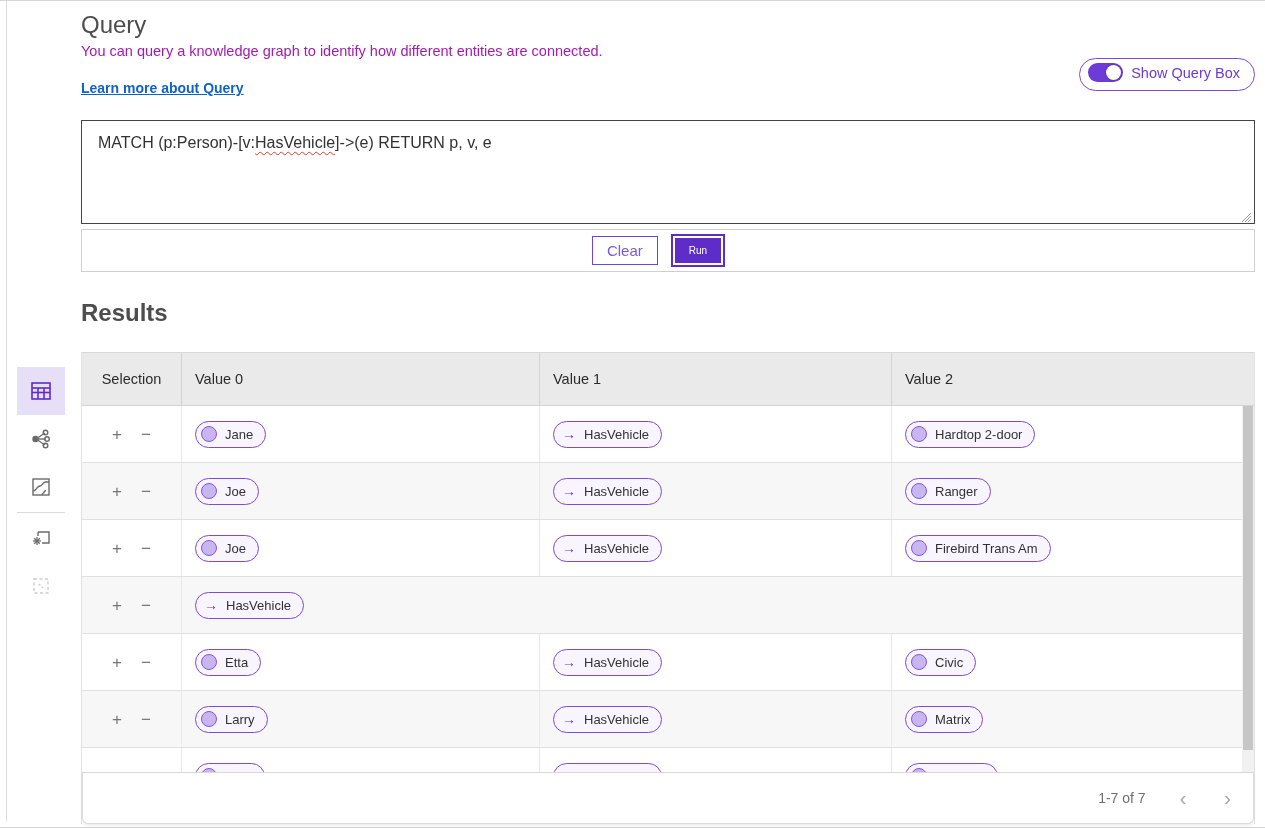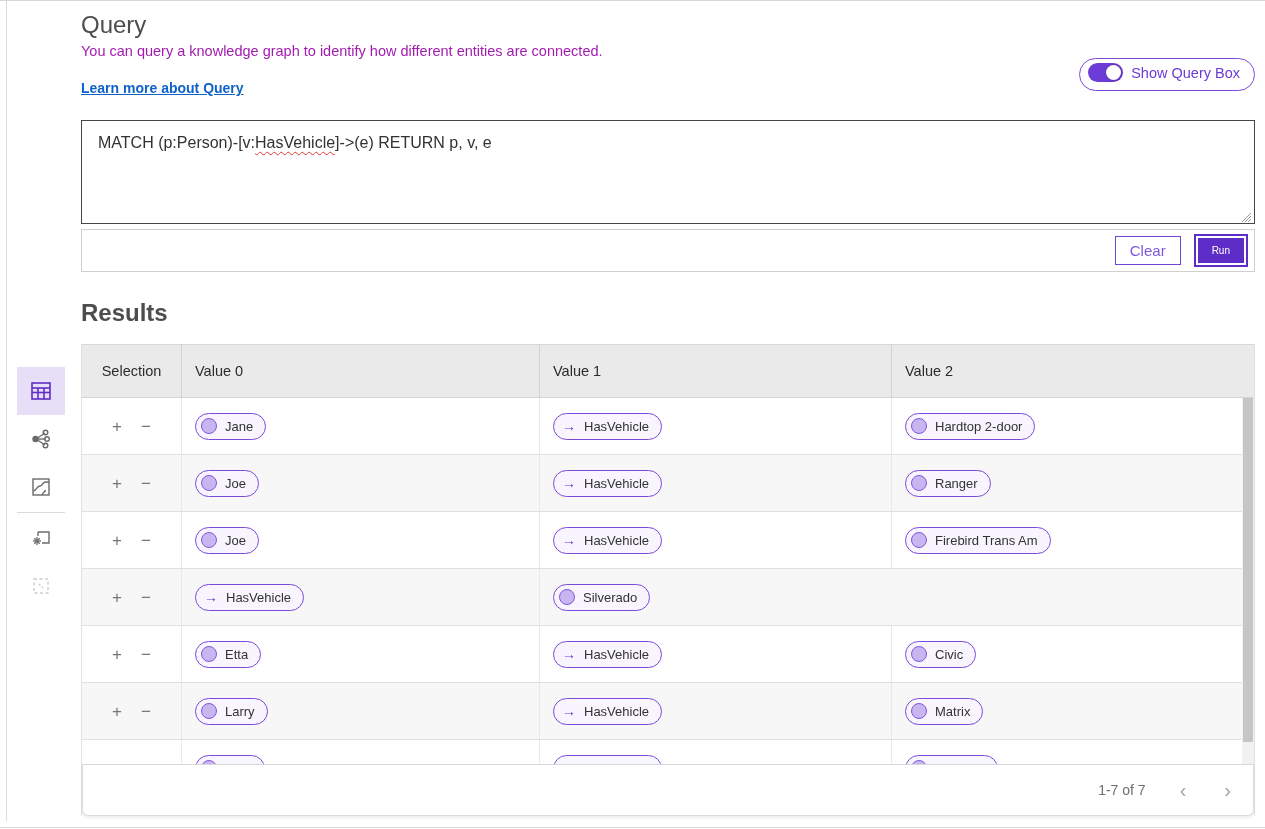--- a/index.html
+++ b/index.html
@@ -32,30 +32,30 @@
   .toggle-label { font-size:14.5px; color:#6d3bd6; }
 
   
   .query-box { position:absolute; top:119px; left:0; width:1174px; height:104px;
     border:1px solid #454545; background:#fff; padding:13px 16px; font-size:16px; color:#323232; cursor:text; }
   .misspell { text-decoration:underline; text-decoration-style:wavy; text-decoration-color:#e03c31;
     text-decoration-thickness:1px; text-underline-offset:3px; }
   .resize-handle { position:absolute; right:2px; bottom:2px; width:12px; height:12px; cursor:nwse-resize; }
 
   .query-footer { position:absolute; top:228px; left:0; width:1174px; height:43px; background:#fff;
-    border:1px solid #cfcfcf; display:flex; align-items:center; justify-content:flex-end; gap:17px; padding-right:10px; }
+    border:1px solid #cfcfcf; display:flex; align-items:center; justify-content:center; gap:17px; padding-right:23px; }
   .btn-clear { background:#fff; border:1px solid #6f44d4; color:#7c58dd; font-size:15px;
     padding:5px 14px; cursor:pointer; font-family:inherit; }
   .btn-run { background:#5e2cc7; border:1px solid #5e2cc7; color:#fff; font-size:10px;
     padding:6px 13px; cursor:pointer; font-family:inherit; outline:2px solid #5e2cc7; outline-offset:2px; }
 
   
   .results-title { position:absolute; top:298px; left:0; font-size:24px; font-weight:bold; color:#4d4d4d; }
 
-  .table-card { position:absolute; top:343px; left:0; width:1174px; height:472px;
+  .table-card { position:absolute; top:351px; left:0; width:1174px; height:472px;
     border-left:1px solid #e2e2e2; border-right:1px solid #e2e2e2; }
   .thead { display:grid; grid-template-columns:99px 358px 352px 1fr; height:54px; background:#eaeaea;
     border-top:1px solid #d8d8d8; border-bottom:1px solid #d4d4d4; font-size:14.5px; color:#2b2b2b; }
   .thead .th { display:flex; align-items:center; padding-left:13px; border-left:1px solid #d2d2d2; }
   .thead .th:first-child { border-left:none; justify-content:center; padding-left:0; }
 
   .tbody-viewport { position:relative; height:366px; overflow:hidden; background:#fff; }
   .trow { display:grid; grid-template-columns:99px 358px 352px 1fr; height:57px; border-bottom:1px solid #e0e0e0; background:#fff; }
   .trow:nth-child(even) { background:#f7f7f7; }
   .cell { border-left:1px solid #e8e8e8; display:flex; align-items:center; }
@@ -275,26 +275,20 @@
     <div class="cell">
       <button class="pm">+</button>
       <button class="pm">−</button>
     </div>
     <div class="cell v1">
       <span class="pill">
         <span class="rel-arrow">→</span>
         <span class="pill-label">HasVehicle</span>
       </span>
     </div>
-    <div class="cell v2">
-      <span class="pill">
-        <span class="dot"></span>
-        <span class="pill-label">Silverado</span>
-      </span>
-    </div>
   </div>
 
   <div class="trow">
     <div class="cell">
       <button class="pm">+</button>
       <button class="pm">−</button>
     </div>
     <div class="cell v0">
       <span class="pill">
         <span class="dot"></span>

